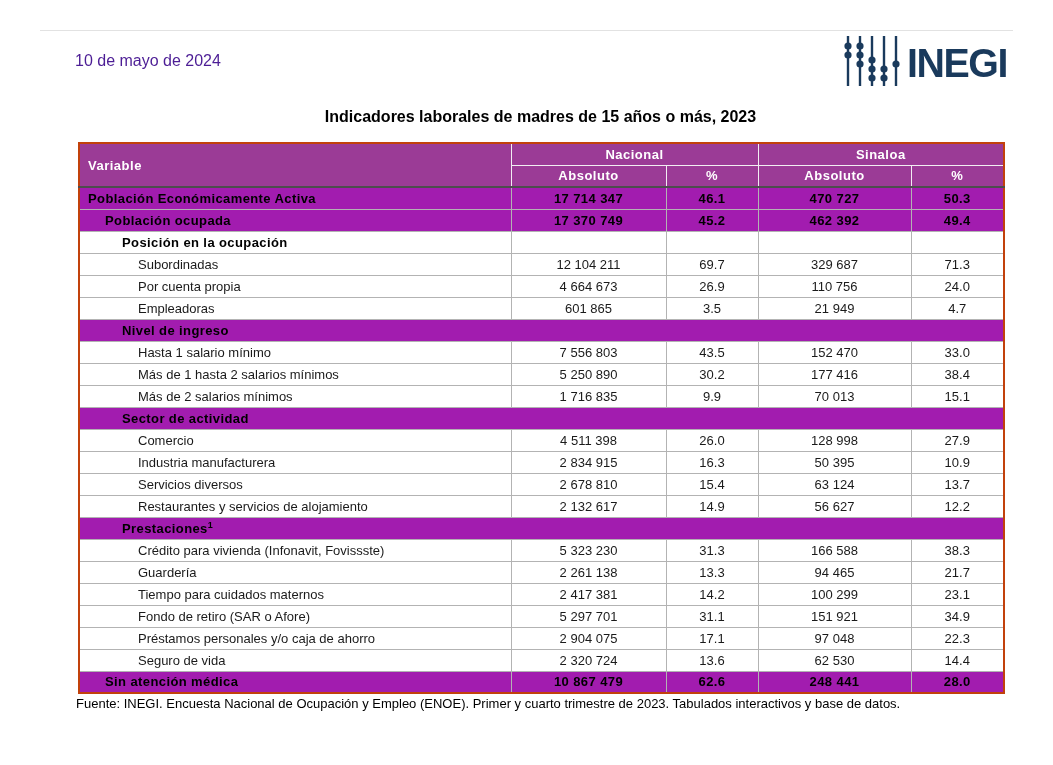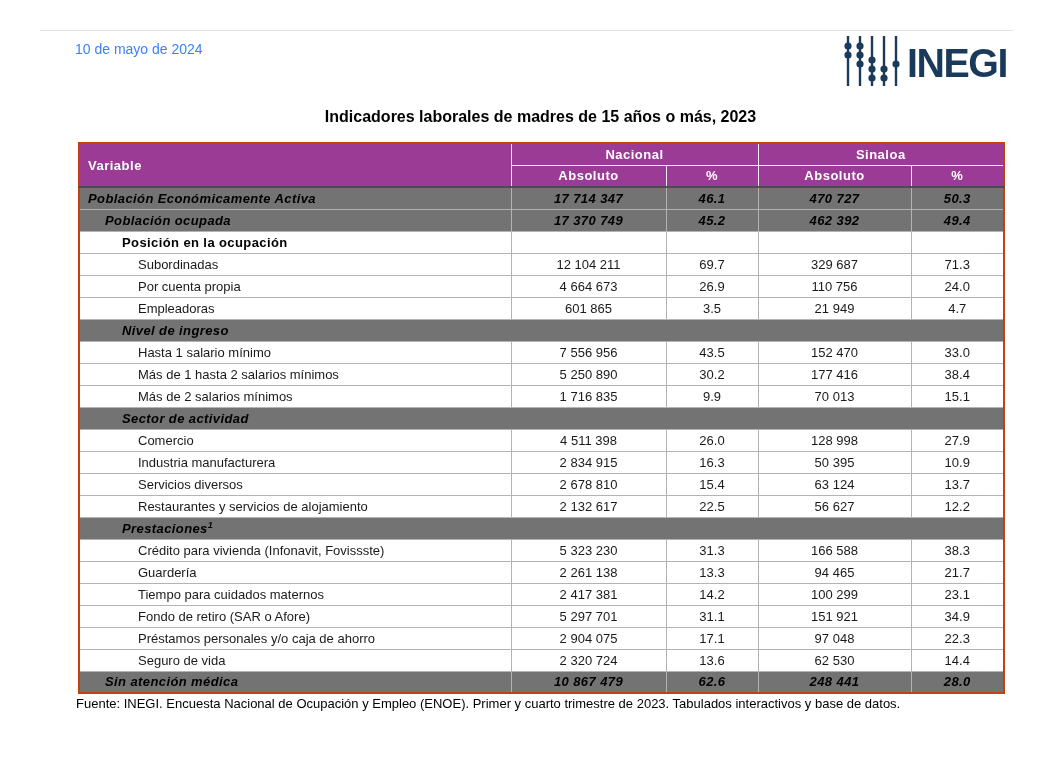--- a/index.html
+++ b/index.html
@@ -1,38 +1,38 @@
 <!DOCTYPE html>
 <html><head>
 <meta charset="utf-8">
 <style>
   * { box-sizing: border-box; }
   html,body { margin:0; padding:0; background:#ffffff; }
   body { width:1053px; height:765px; font-family:"Liberation Sans", sans-serif; position:relative; overflow:hidden; }
 
   .topline { position:absolute; left:40px; right:40px; top:30px; border-top:1px solid #e2e2e2; }
 
-  .doc-date { position:absolute; left:75px; top:41px; font-size:14px; color:#3b82f6; }
+  .doc-date { position:absolute; left:75px; top:52px; font-size:16px; color:#4c1d95; }
 
   .logo { position:absolute; right:42px; top:36px; display:flex; align-items:center; gap:7px; }
   .logo-text { font-size:41px; font-weight:bold; color:#1a3a5c; letter-spacing:-1.5px; transform:scaleX(0.96); transform-origin:left center; line-height:1; }
 
   .page-title { position:absolute; left:78px; width:925px; top:108px; text-align:center; font-size:16px; font-weight:bold; color:#000; }
 
   .tablewrap { position:absolute; left:78px; top:142px; width:925px; }
   table.tbl { width:100%; border-collapse:collapse; table-layout:fixed; font-size:13px; color:#1a1a1a; border:2px solid #c2410c; }
 
   thead th { background:#9b3b96; color:#ffffff; font-weight:bold; letter-spacing:0.5px; height:22px; padding:0; border:1px solid #f2eef2; text-align:center; }
   thead th.var-h { text-align:left; padding-left:8px; }
   thead tr.h2 th, thead th.var-h { border-bottom:2px solid #4d4d4d; }
 
   tbody td { height:22px; padding:0 4px; border:1px solid #b3b3b3; }
   tbody td.lbl { text-align:left; }
   tbody td.num { text-align:center; }
-  tr.shade td { background:#737373;font-style:italic; }
+  tr.shade td { background:#a21caf; }
   tr.bold td, tr.sec td { font-weight:bold; letter-spacing:0.4px; color:#000; }
   .i0 { padding-left:8px !important; }
   .i1 { padding-left:25px !important; }
   .i2 { padding-left:42px !important; }
   .i3 { padding-left:58px !important; }
   sup { font-size:9px; }
 
   .source-note { position:absolute; left:76px; top:696px; font-size:13px; color:#000; }
 </style>
 </head>
@@ -135,21 +135,21 @@
       <td class="num">601 865</td>
       <td class="num">3.5</td>
       <td class="num">21 949</td>
       <td class="num">4.7</td>
     </tr>
     <tr class="sec shade">
       <td class="lbl i2" colspan="5">Nivel de ingreso</td>
     </tr>
     <tr>
       <td class="lbl i3">Hasta 1 salario mínimo</td>
-      <td class="num">7 556 956</td>
+      <td class="num">7 556 803</td>
       <td class="num">43.5</td>
       <td class="num">152 470</td>
       <td class="num">33.0</td>
     </tr>
     <tr>
       <td class="lbl i3">Más de 1 hasta 2 salarios mínimos</td>
       <td class="num">5 250 890</td>
       <td class="num">30.2</td>
       <td class="num">177 416</td>
       <td class="num">38.4</td>
@@ -181,21 +181,21 @@
     <tr>
       <td class="lbl i3">Servicios diversos</td>
       <td class="num">2 678 810</td>
       <td class="num">15.4</td>
       <td class="num">63 124</td>
       <td class="num">13.7</td>
     </tr>
     <tr>
       <td class="lbl i3">Restaurantes y servicios de alojamiento</td>
       <td class="num">2 132 617</td>
-      <td class="num">22.5</td>
+      <td class="num">14.9</td>
       <td class="num">56 627</td>
       <td class="num">12.2</td>
     </tr>
     <tr class="sec shade">
       <td class="lbl i2" colspan="5"><span>Prestaciones</span><sup>1</sup></td>
     </tr>
     <tr>
       <td class="lbl i3">Crédito para vivienda (Infonavit, Fovissste)</td>
       <td class="num">5 323 230</td>
       <td class="num">31.3</td>

